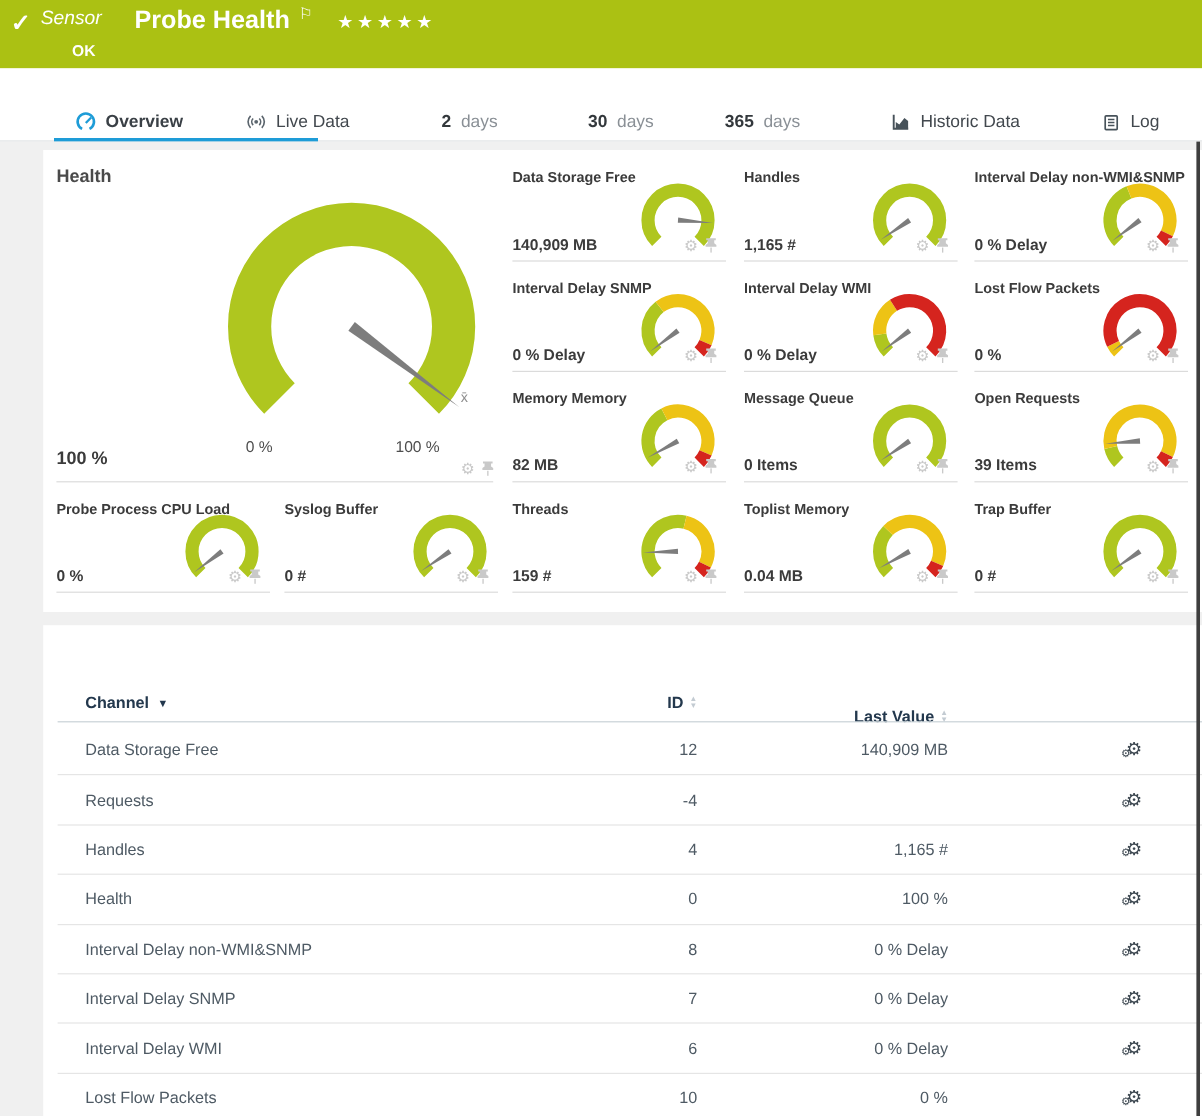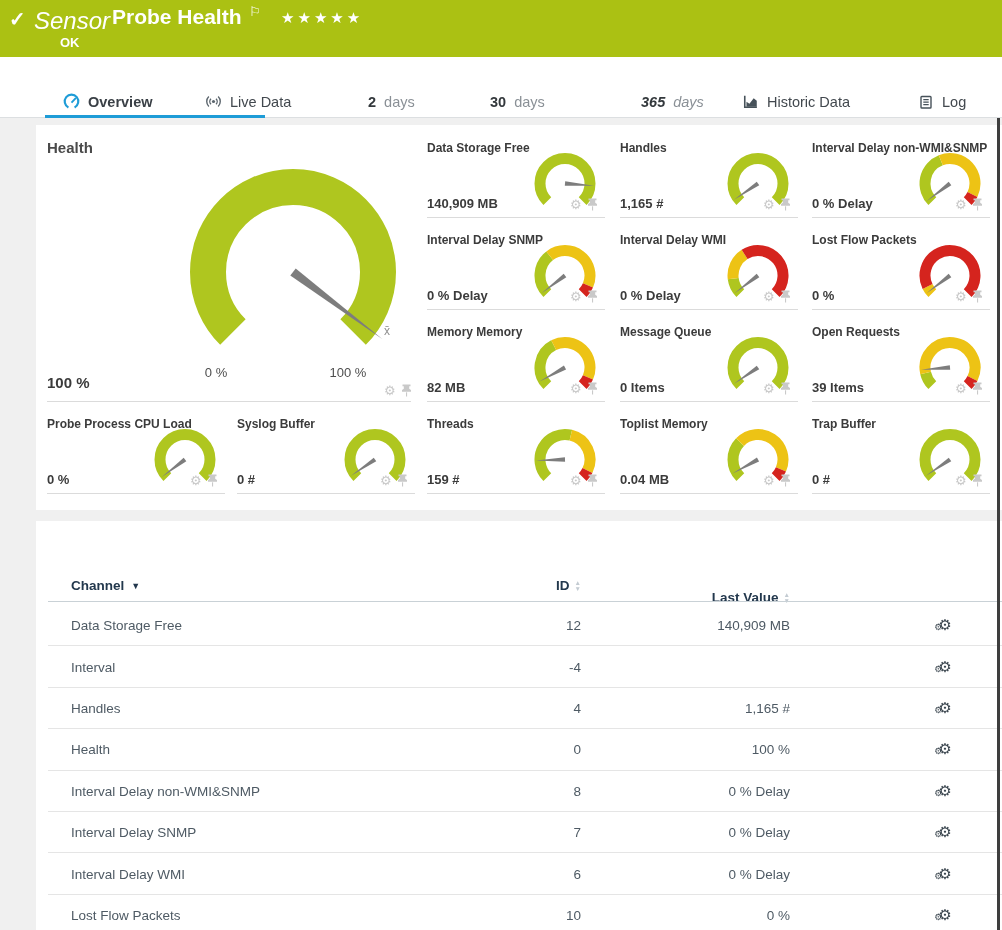--- a/index.html
+++ b/index.html
@@ -4,38 +4,38 @@
 <style>
   * { box-sizing: border-box; }
   html,body { margin:0; padding:0; }
   body {
     width:1002px; height:930px; overflow:hidden; position:relative;
     font-family:"Liberation Sans", sans-serif; background:#ffffff;
   }
   
   .sensor-header { position:absolute; left:0; top:0; width:1002px; height:57px; color:#fff; }
   .hdr-check { position:absolute; left:9px; top:7px; font-size:20px; font-weight:bold; }
-  .hdr-kind  { position:absolute; left:34px; top:7px; font-size:24px; font-style:italic; }
+  .hdr-kind  { position:absolute; left:34px; top:7px; font-size:16px; font-style:italic; }
   .hdr-title { position:absolute; left:112px; top:5px; font-size:21px; font-weight:bold; }
   .hdr-flag  { position:absolute; left:249px; top:4px; font-size:13px; }
   .hdr-stars { position:absolute; left:281px; top:9px; font-size:15px; letter-spacing:3px; }
   .hdr-status{ position:absolute; left:60px; top:35px; font-size:13px; font-weight:bold; }
   
   .tabbar { position:absolute; left:0; top:57px; width:1002px; height:61px; background:#fff; }
   .tabbar-line { position:absolute; left:0; bottom:0; width:100%; height:1px; background:#DCDFE1; }
   .tab { position:absolute; top:28px; height:33px; display:flex; align-items:center; gap:8px;
          font-size:14.5px; color:#42484E; white-space:nowrap; cursor:pointer; }
   .tab .num { font-weight:bold; color:#33383C; }
   .tab .suffix { color:#8A9096; }
   .tab-overview { left:45px; width:220px; padding-left:18px; font-weight:bold; color:#3A4046; }
   .tab-overview .underline { position:absolute; left:0; bottom:0; width:100%; height:3px; }
   .tab-livedata { left:205px; }
   .tab-2days   { left:368px; }
   .tab-30days  { left:490px;text-align:right; }
-  .tab-365days { left:641px;font-style:italic; }
+  .tab-365days { left:604px; }
   .tab-historic{ left:742px; }
   .tab-log     { left:918px; }
   .tab svg { display:block; }
   
   .content-bg { position:absolute; left:0; top:118px; width:1002px; height:812px; background:#F0F0F0; }
   .card { position:absolute; background:#fff; }
   .gauges-card { left:36px; top:125px; width:980px; height:385px; }
   .table-card  { left:36px; top:521px; width:980px; height:409px; }
   .edge-line { position:absolute; left:997px; top:118px; width:3px; height:812px; background:#3E3E3E; }
   
@@ -433,21 +433,21 @@
   </div>
   <div class="tbl-header-line"></div>
   <div id="table-body">
       <div class="trow" style="top: 84px;">
         <span class="td-channel">Data Storage Free</span>
         <span class="td-id">12</span>
         <span class="td-value">140,909 MB</span>
         <span class="td-gear"><span class="rowgear">⚙<span class="subgear">⚙</span></span></span>
       </div>
       <div class="trow" style="top: 125.4px;">
-        <span class="td-channel">Interval</span>
+        <span class="td-channel">Requests</span>
         <span class="td-id">-4</span>
         <span class="td-value"></span>
         <span class="td-gear"><span class="rowgear">⚙<span class="subgear">⚙</span></span></span>
       </div>
       <div class="trow" style="top: 166.8px;">
         <span class="td-channel">Handles</span>
         <span class="td-id">4</span>
         <span class="td-value">1,165 #</span>
         <span class="td-gear"><span class="rowgear">⚙<span class="subgear">⚙</span></span></span>
       </div>

